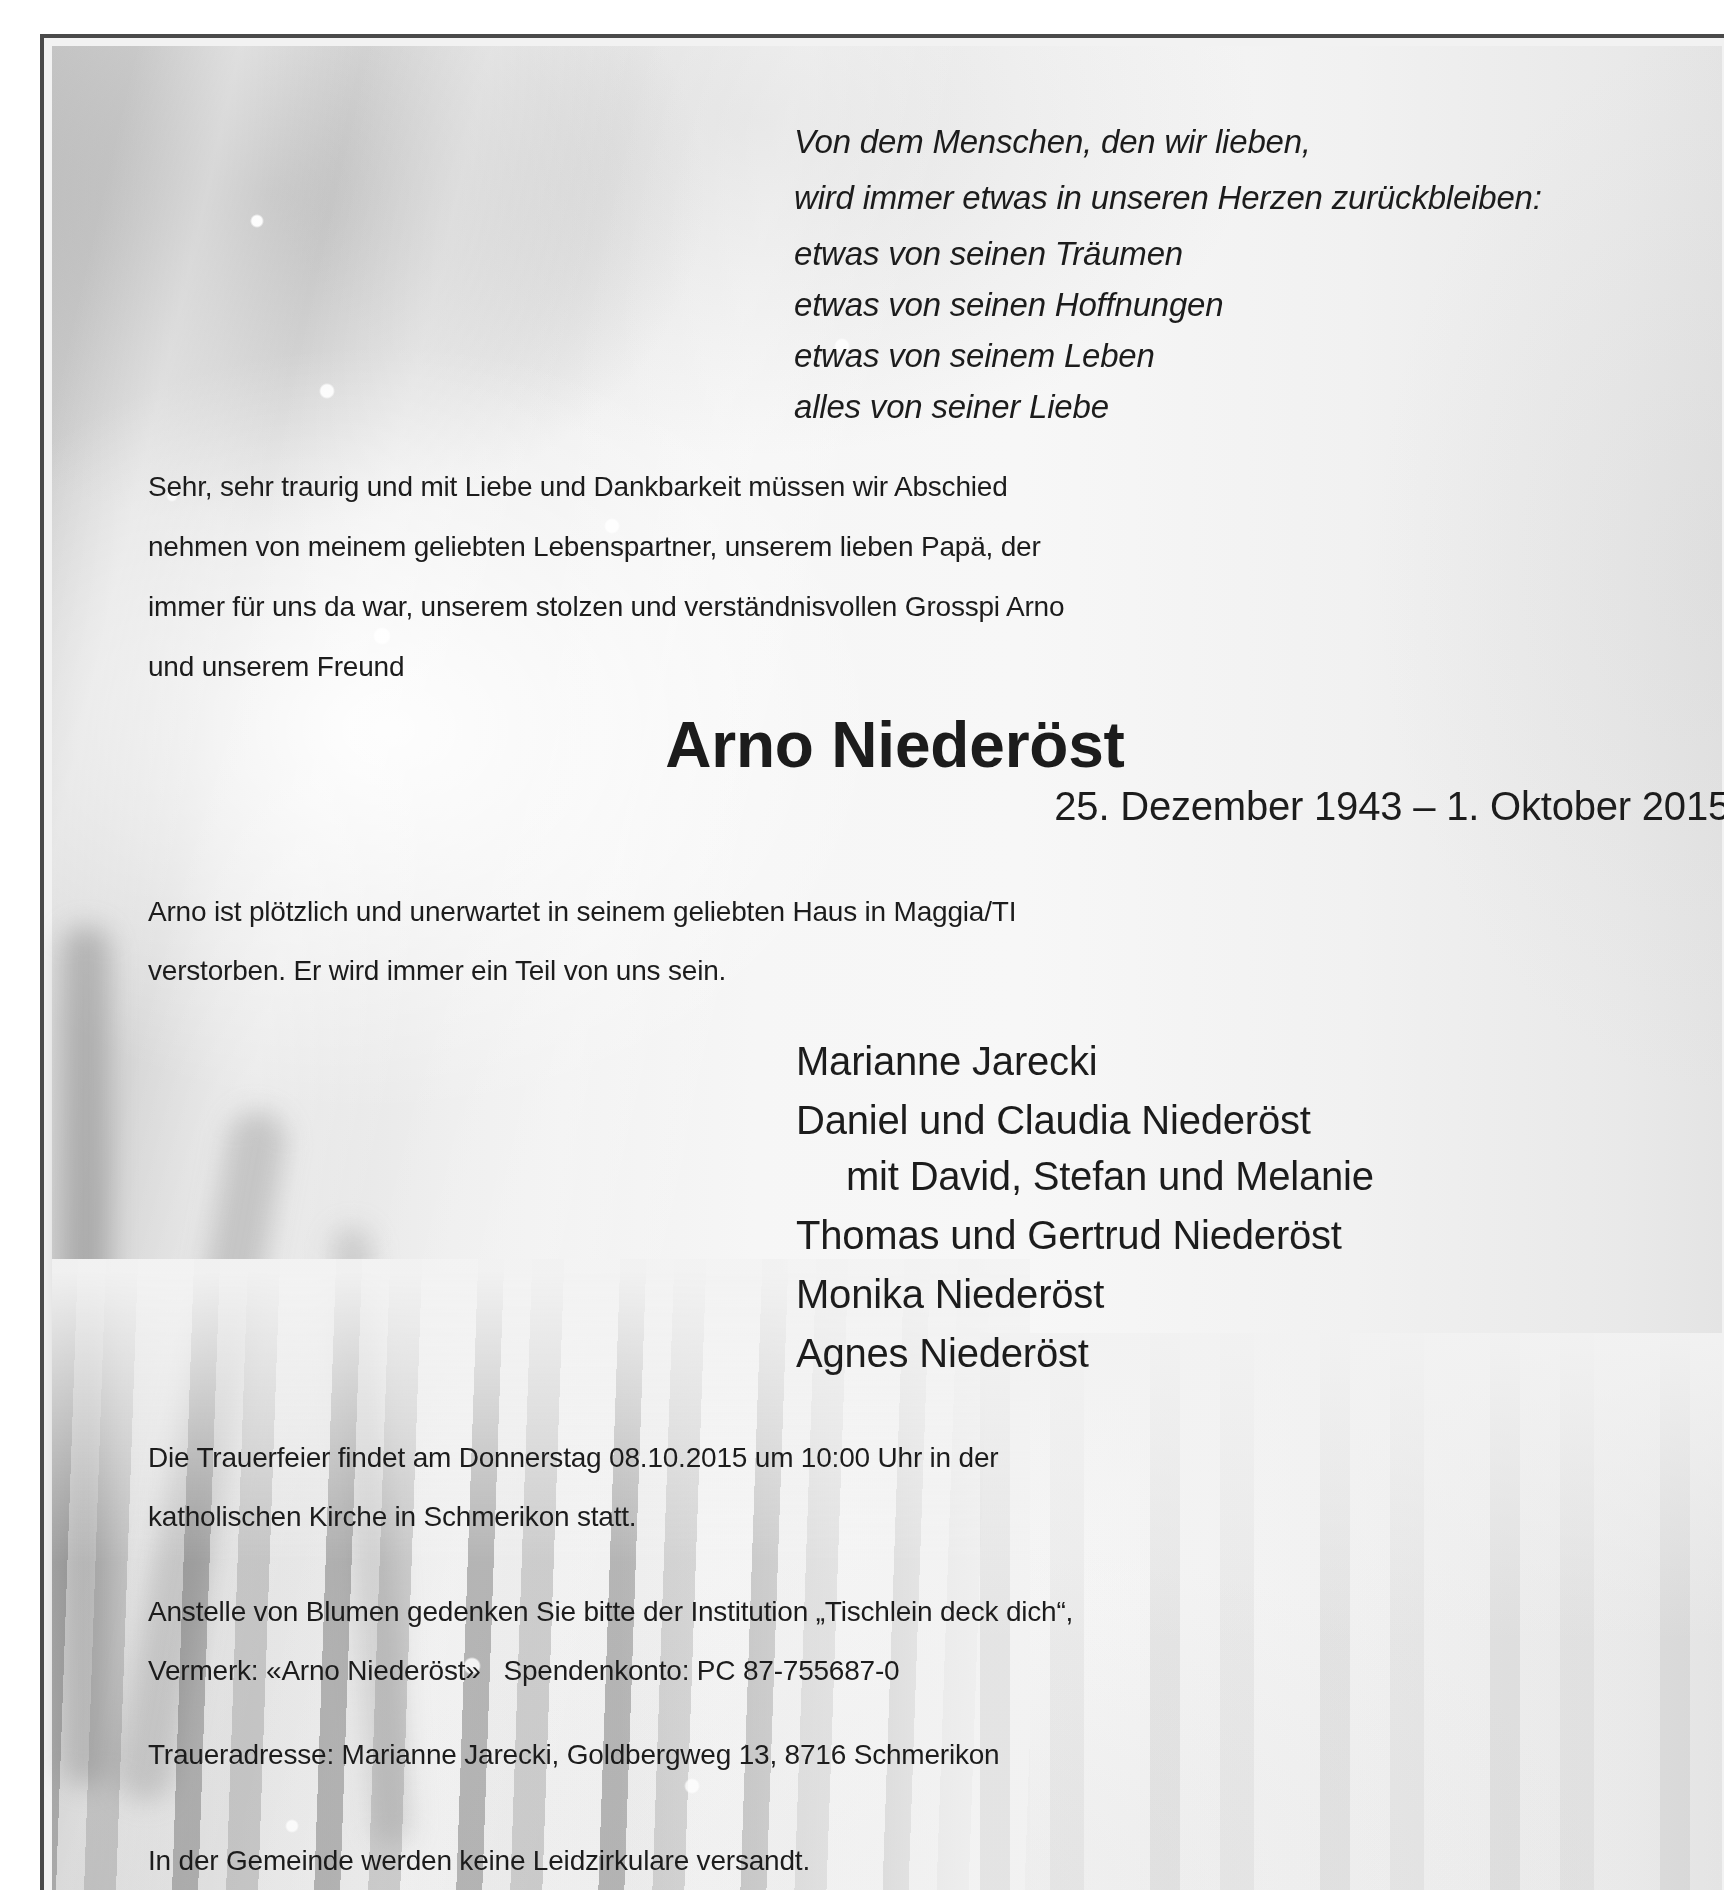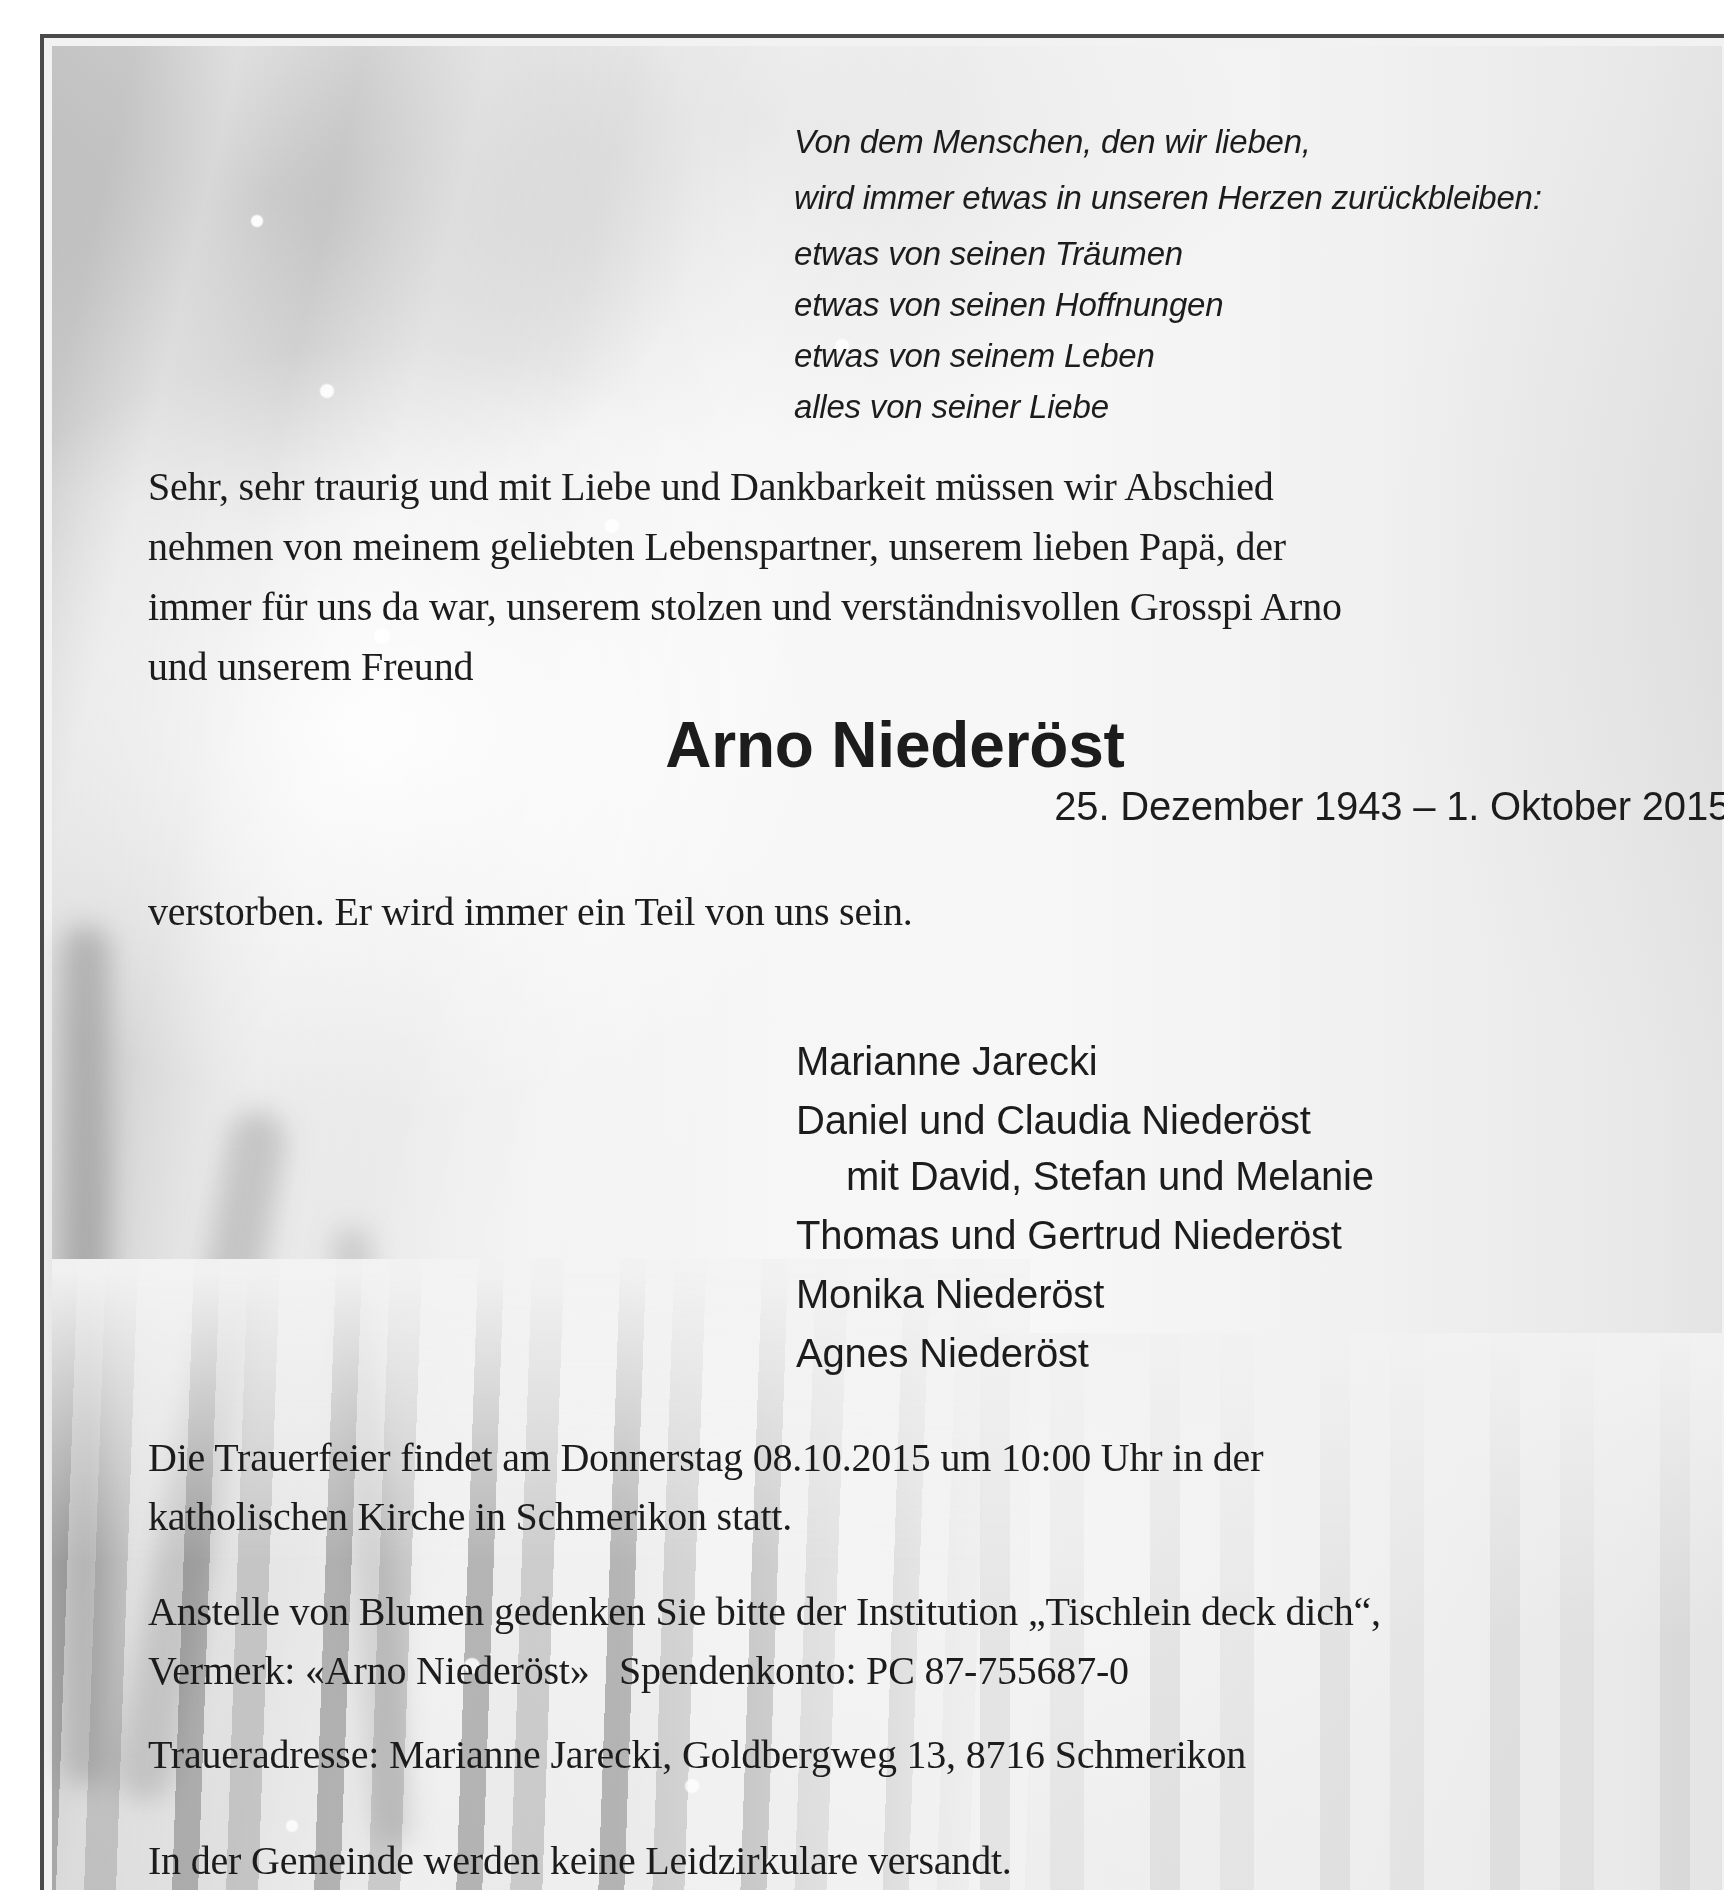--- a/index.html
+++ b/index.html
@@ -92,21 +92,21 @@
   .line { white-space: pre; }
 
   .poem {
     position: absolute; left: 718px; top: 56px;
     font-style: italic; font-size: 33px;
   }
   .poem-opening .line { line-height: 48px; }
   .poem-verses { margin-top: 10px; }
   .poem-verses .line { line-height: 43px; }
 
-  .body-block { position: absolute; font-size: 40px; font-family: Liberation Serif, serif; }
+  .body-block { position: absolute; font-size: 28px; }
   .body-block .line { line-height: 51px; }
 
   .intro   { left: 80px; top: 399px; }
   .intro .line { line-height: 52px; }
 
   .name-block {
     position: absolute; left: 0; top: 656px; width: 100%;
     text-align: center; font-size: 64px; font-weight: bold; line-height: 70px;
   }
   .dates-block {
@@ -161,20 +161,21 @@
         <div class="line">Sehr, sehr traurig und mit Liebe und Dankbarkeit müssen wir Abschied</div>
         <div class="line">nehmen von meinem geliebten Lebenspartner, unserem lieben Papä, der</div>
         <div class="line">immer für uns da war, unserem stolzen und verständnisvollen Grosspi Arno</div>
         <div class="line">und unserem Freund</div>
       </div>
 
       <div class="name-block">Arno Niederöst</div>
       <div class="dates-block">25. Dezember 1943 – 1. Oktober 2015</div>
 
       <div class="body-block passing">
+        <div class="line">Arno ist plötzlich und unerwartet in seinem geliebten Haus in Maggia/TI</div>
         <div class="line">verstorben. Er wird immer ein Teil von uns sein.</div>
       </div>
 
       <div class="mourners">
         <div class="line">Marianne Jarecki</div>
         <div class="line m-gap">Daniel und Claudia Niederöst</div>
         <div class="line m-sub">mit David, Stefan und Melanie</div>
         <div class="line m-gap">Thomas und Gertrud Niederöst</div>
         <div class="line m-gap">Monika Niederöst</div>
         <div class="line m-gap">Agnes Niederöst</div>

